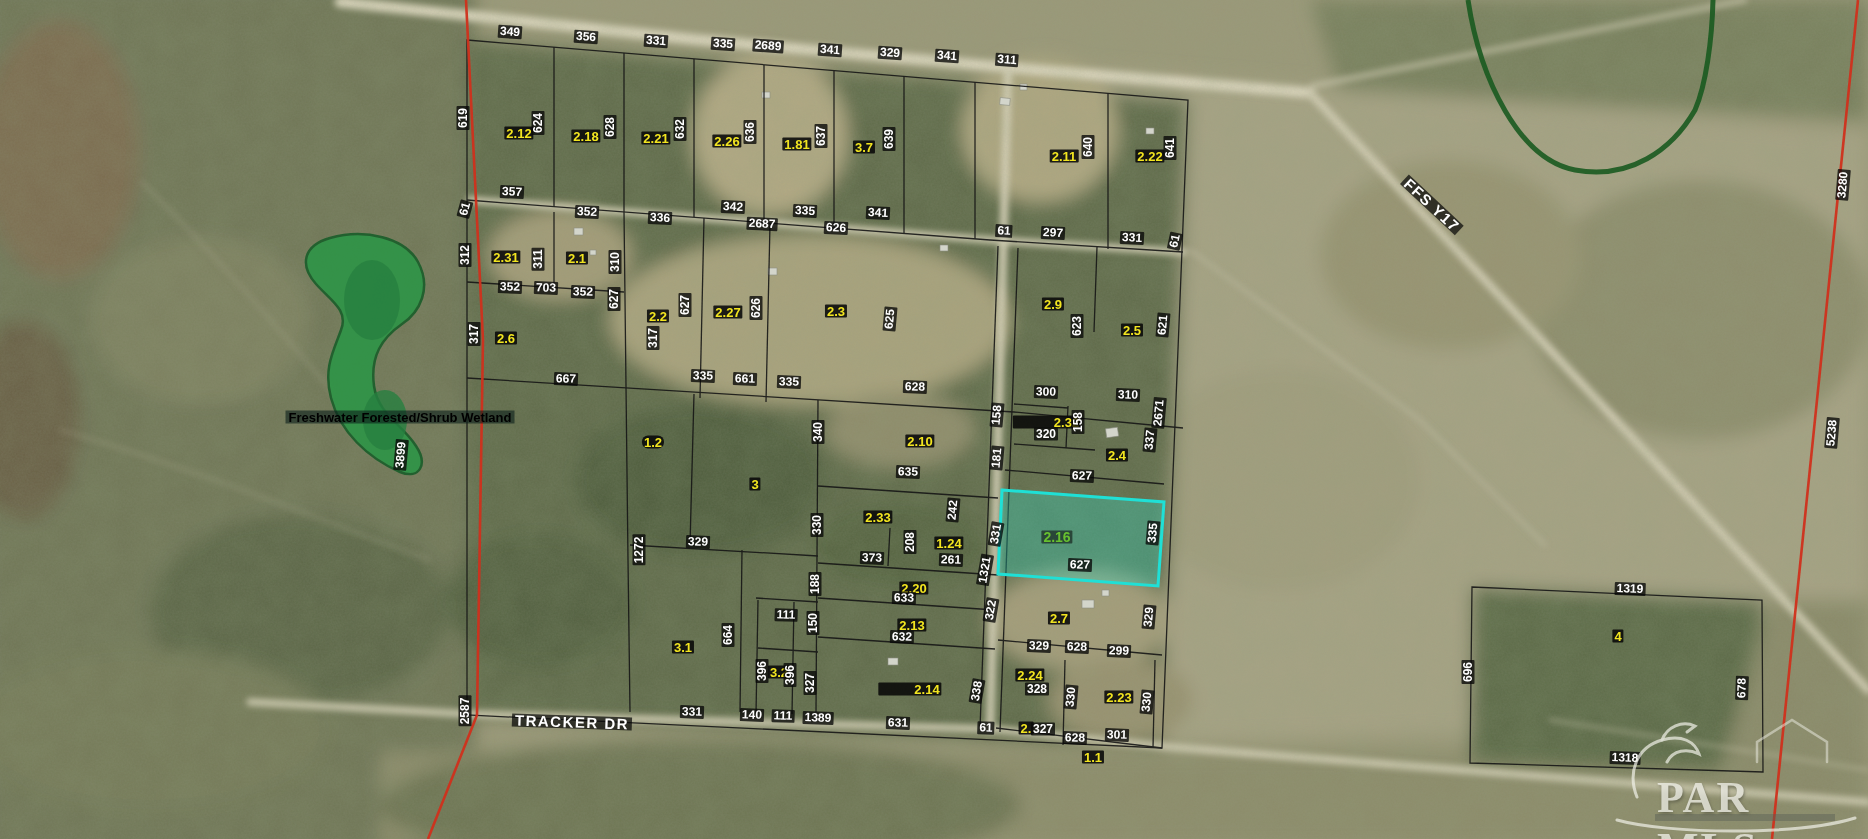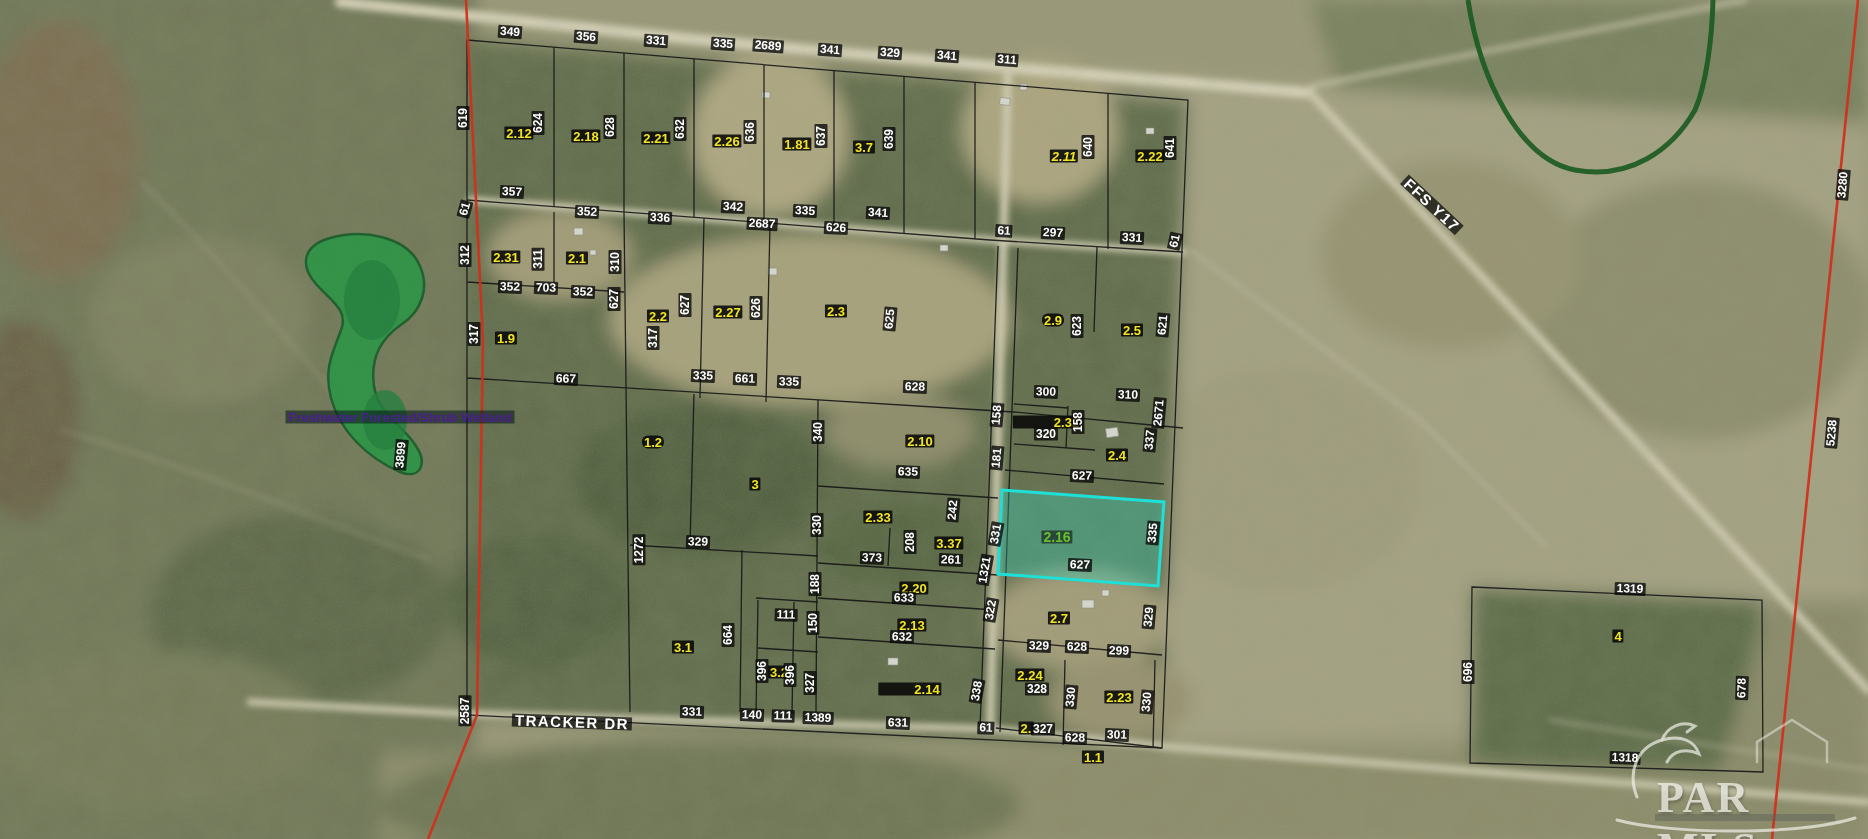--- a/index.html
+++ b/index.html
@@ -6,21 +6,21 @@
   #stage{position:relative;width:1868px;height:839px;overflow:hidden;
          font-family:"Liberation Sans",sans-serif;background:#9b9878;}
   #aerial{position:absolute;left:0;top:0;}
   #labels{position:absolute;left:0;top:0;width:100%;height:100%;}
   .lbl{position:absolute;font-weight:bold;white-space:nowrap;line-height:13px;
        transform:translate(-50%,-50%);}
   .dim{color:#ffffff;background:rgba(8,8,8,.78);font-size:12px;padding:0 2px;border-radius:1px;}
   .parcel{color:#f2e520;background:rgba(8,8,8,.88);font-size:13px;padding:0 2px;border-radius:1px;}
   .parcel-hl{color:#67c02f;background:rgba(8,8,8,.55);font-size:14px;padding:0 2px;border-radius:1px;}
   .road{color:#ffffff;background:rgba(8,8,8,.72);font-size:15px;letter-spacing:1.5px;padding:0 3px;}
-  .wetland{color:#4c1d95;background:rgba(10,30,26,.6);font-size:13px;padding:0 3px;}
+  .wetland{color:#000000;background:rgba(10,30,26,.6);font-size:13px;padding:0 3px;}
   #watermark{position:absolute;right:6px;bottom:2px;width:255px;height:135px;opacity:.82;
              pointer-events:none;}
   #watermark .wm-text{position:absolute;left:50px;top:70px;font-size:44px;font-weight:bold;
              color:rgba(240,240,232,.92);letter-spacing:2px;font-family:"Liberation Serif",serif;
              text-shadow:1px 2px 3px rgba(60,60,50,.55);}
 </style>
 </head>
 <body>
 
 <div id="stage">
@@ -189,21 +189,21 @@
       <div class="lbl parcel" style="left: 586px; top: 136px; transform: translate(-50%, -50%) rotate(0deg);">2.18</div>
       <div class="lbl dim" style="left: 610px; top: 127px; transform: translate(-50%, -50%) rotate(-90deg);">628</div>
       <div class="lbl parcel" style="left: 656px; top: 138px; transform: translate(-50%, -50%) rotate(0deg);">2.21</div>
       <div class="lbl dim" style="left: 680px; top: 129px; transform: translate(-50%, -50%) rotate(-90deg);">632</div>
       <div class="lbl parcel" style="left: 727px; top: 141px; transform: translate(-50%, -50%) rotate(0deg);">2.26</div>
       <div class="lbl dim" style="left: 750px; top: 132px; transform: translate(-50%, -50%) rotate(-90deg);">636</div>
       <div class="lbl parcel" style="left: 797px; top: 144px; transform: translate(-50%, -50%) rotate(0deg);">1.81</div>
       <div class="lbl dim" style="left: 821px; top: 136px; transform: translate(-50%, -50%) rotate(-90deg);">637</div>
       <div class="lbl parcel" style="left: 864px; top: 147px; transform: translate(-50%, -50%) rotate(0deg);">3.7</div>
       <div class="lbl dim" style="left: 889px; top: 139px; transform: translate(-50%, -50%) rotate(-90deg);">639</div>
-      <div class="lbl parcel" style="left: 1064px; top: 156px; transform: translate(-50%, -50%) rotate(0deg); font-style: italic;">2.11</div>
+      <div class="lbl parcel" style="left: 1064px; top: 156px; transform: translate(-50%, -50%) rotate(0deg);">2.11</div>
       <div class="lbl dim" style="left: 1088px; top: 147px; transform: translate(-50%, -50%) rotate(-90deg);">640</div>
       <div class="lbl parcel" style="left: 1150px; top: 156px; transform: translate(-50%, -50%) rotate(0deg);">2.22</div>
       <div class="lbl dim" style="left: 1170px; top: 148px; transform: translate(-50%, -50%) rotate(-90deg);">641</div>
       <div class="lbl dim" style="left: 465px; top: 209px; transform: translate(-50%, -50%) rotate(-75deg);">61</div>
       <div class="lbl dim" style="left: 512px; top: 192px; transform: translate(-50%, -50%) rotate(3deg);">357</div>
       <div class="lbl dim" style="left: 587px; top: 212px; transform: translate(-50%, -50%) rotate(3deg);">352</div>
       <div class="lbl dim" style="left: 660px; top: 218px; transform: translate(-50%, -50%) rotate(3deg);">336</div>
       <div class="lbl dim" style="left: 733px; top: 207px; transform: translate(-50%, -50%) rotate(3deg);">342</div>
       <div class="lbl dim" style="left: 762px; top: 224px; transform: translate(-50%, -50%) rotate(3deg);">2687</div>
       <div class="lbl dim" style="left: 805px; top: 211px; transform: translate(-50%, -50%) rotate(3deg);">335</div>
@@ -221,25 +221,25 @@
       <div class="lbl dim" style="left: 510px; top: 287px; transform: translate(-50%, -50%) rotate(2deg);">352</div>
       <div class="lbl dim" style="left: 546px; top: 288px; transform: translate(-50%, -50%) rotate(2deg);">703</div>
       <div class="lbl dim" style="left: 583px; top: 292px; transform: translate(-50%, -50%) rotate(2deg);">352</div>
       <div class="lbl dim" style="left: 614px; top: 299px; transform: translate(-50%, -50%) rotate(-90deg);">627</div>
       <div class="lbl parcel" style="left: 658px; top: 316px; transform: translate(-50%, -50%) rotate(0deg);">2.2</div>
       <div class="lbl dim" style="left: 685px; top: 305px; transform: translate(-50%, -50%) rotate(-90deg);">627</div>
       <div class="lbl parcel" style="left: 728px; top: 312px; transform: translate(-50%, -50%) rotate(0deg);">2.27</div>
       <div class="lbl dim" style="left: 756px; top: 308px; transform: translate(-50%, -50%) rotate(-90deg);">626</div>
       <div class="lbl parcel" style="left: 836px; top: 311px; transform: translate(-50%, -50%) rotate(0deg);">2.3</div>
       <div class="lbl dim" style="left: 890px; top: 319px; transform: translate(-50%, -50%) rotate(-85deg);">625</div>
-      <div class="lbl parcel" style="left: 1053px; top: 320px; transform: translate(-50%, -50%) rotate(0deg); border-radius: 6px;">2.9</div>
+      <div class="lbl parcel" style="left: 1053px; top: 304px; transform: translate(-50%, -50%) rotate(0deg);">2.9</div>
       <div class="lbl dim" style="left: 1077px; top: 326px; transform: translate(-50%, -50%) rotate(-90deg);">623</div>
       <div class="lbl parcel" style="left: 1132px; top: 330px; transform: translate(-50%, -50%) rotate(0deg);">2.5</div>
       <div class="lbl dim" style="left: 1163px; top: 325px; transform: translate(-50%, -50%) rotate(-85deg);">621</div>
-      <div class="lbl parcel" style="left: 506px; top: 338px; transform: translate(-50%, -50%) rotate(0deg);">1.9</div>
+      <div class="lbl parcel" style="left: 506px; top: 338px; transform: translate(-50%, -50%) rotate(0deg);">2.6</div>
       <div class="lbl dim" style="left: 474px; top: 334px; transform: translate(-50%, -50%) rotate(-90deg);">317</div>
       <div class="lbl dim" style="left: 653px; top: 338px; transform: translate(-50%, -50%) rotate(-90deg);">317</div>
       <div class="lbl dim" style="left: 566px; top: 379px; transform: translate(-50%, -50%) rotate(2deg);">667</div>
       <div class="lbl dim" style="left: 703px; top: 376px; transform: translate(-50%, -50%) rotate(2deg);">335</div>
       <div class="lbl dim" style="left: 745px; top: 379px; transform: translate(-50%, -50%) rotate(2deg);">661</div>
       <div class="lbl dim" style="left: 789px; top: 382px; transform: translate(-50%, -50%) rotate(2deg);">335</div>
       <div class="lbl dim" style="left: 915px; top: 387px; transform: translate(-50%, -50%) rotate(2deg);">628</div>
       <div class="lbl dim" style="left: 1046px; top: 392px; transform: translate(-50%, -50%) rotate(2deg);">300</div>
       <div class="lbl dim" style="left: 1128px; top: 395px; transform: translate(-50%, -50%) rotate(2deg);">310</div>
       <div class="lbl dim" style="left: 1159px; top: 413px; transform: translate(-50%, -50%) rotate(-85deg);">2671</div>
@@ -261,21 +261,21 @@
       <div class="lbl dim" style="left: 1080px; top: 565px; transform: translate(-50%, -50%) rotate(2deg);">627</div>
       <div class="lbl dim" style="left: 1153px; top: 533px; transform: translate(-50%, -50%) rotate(-85deg);">335</div>
       <div class="lbl dim" style="left: 639px; top: 550px; transform: translate(-50%, -50%) rotate(-90deg);">1272</div>
       <div class="lbl dim" style="left: 698px; top: 542px; transform: translate(-50%, -50%) rotate(2deg);">329</div>
       <div class="lbl dim" style="left: 817px; top: 525px; transform: translate(-50%, -50%) rotate(-90deg);">330</div>
       <div class="lbl dim" style="left: 815px; top: 584px; transform: translate(-50%, -50%) rotate(-90deg);">188</div>
       <div class="lbl parcel" style="left: 878px; top: 517px; transform: translate(-50%, -50%) rotate(0deg);">2.33</div>
       <div class="lbl dim" style="left: 953px; top: 510px; transform: translate(-50%, -50%) rotate(-85deg);">242</div>
       <div class="lbl dim" style="left: 872px; top: 558px; transform: translate(-50%, -50%) rotate(2deg);">373</div>
       <div class="lbl dim" style="left: 910px; top: 542px; transform: translate(-50%, -50%) rotate(-90deg);">208</div>
-      <div class="lbl parcel" style="left: 949px; top: 543px; transform: translate(-50%, -50%) rotate(0deg);">3.37</div>
+      <div class="lbl parcel" style="left: 949px; top: 543px; transform: translate(-50%, -50%) rotate(0deg);">1.24</div>
       <div class="lbl dim" style="left: 951px; top: 560px; transform: translate(-50%, -50%) rotate(2deg);">261</div>
       <div class="lbl dim" style="left: 996px; top: 534px; transform: translate(-50%, -50%) rotate(-80deg);">331</div>
       <div class="lbl dim" style="left: 985px; top: 570px; transform: translate(-50%, -50%) rotate(-80deg);">1321</div>
       <div class="lbl parcel" style="left: 914px; top: 588px; transform: translate(-50%, -50%) rotate(0deg);">2.20</div>
       <div class="lbl dim" style="left: 904px; top: 598px; transform: translate(-50%, -50%) rotate(2deg);">633</div>
       <div class="lbl dim" style="left: 991px; top: 610px; transform: translate(-50%, -50%) rotate(-80deg);">322</div>
       <div class="lbl parcel" style="left: 912px; top: 625px; transform: translate(-50%, -50%) rotate(0deg);">2.13</div>
       <div class="lbl dim" style="left: 902px; top: 637px; transform: translate(-50%, -50%) rotate(2deg);">632</div>
       <div class="lbl dim" style="left: 786px; top: 615px; transform: translate(-50%, -50%) rotate(2deg);">111</div>
       <div class="lbl dim" style="left: 813px; top: 623px; transform: translate(-50%, -50%) rotate(-90deg);">150</div>

